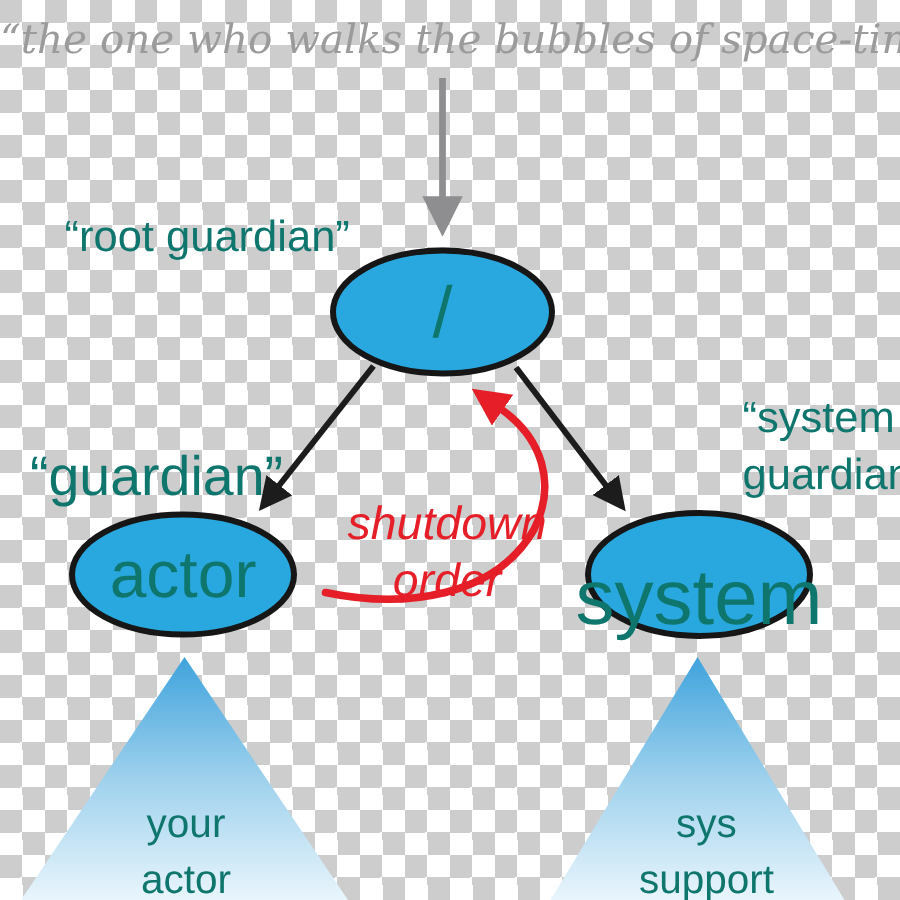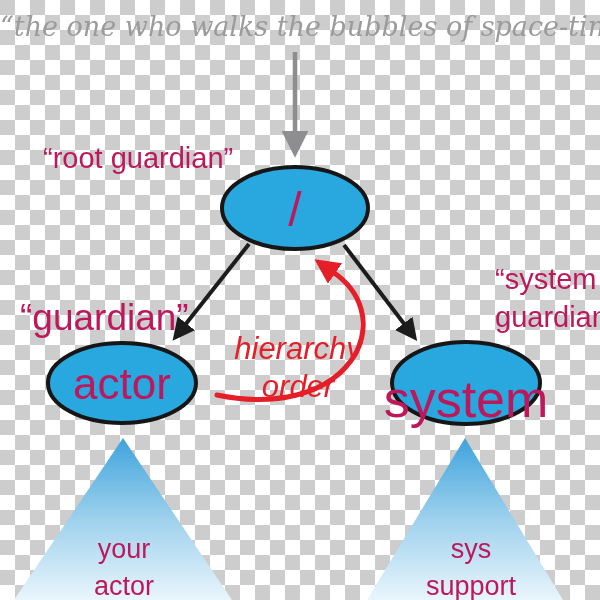--- a/index.html
+++ b/index.html
@@ -12,21 +12,21 @@
   }
   .stage { position:absolute; inset:0; width:600px; height:600px; }
   svg.diagram { position:absolute; left:0; top:0; }
   .quote {
     position:absolute; left:0; top:11px; width:600px;
     text-align:center; white-space:nowrap;
     font-family:"DejaVu Serif", serif; font-style:italic;
     font-size:27px; color:#9b9b9b; letter-spacing:0px;
   }
   .lbl {
-    position:absolute; color:#be185d; white-space:pre-line;
+    position:absolute; color:#0f766e; white-space:pre-line;
     font-family:"Liberation Sans", sans-serif;
   }
   .root-annotation   { left:43px;  top:142px; font-size:29px; }
   .guardian-annotation { left:20px; top:297px; font-size:37px; }
   .system-annotation { left:474px; top:260px; font-size:29px; line-height:38px;margin-left:21px; }
   .node-label { transform:translate(-50%,-50%); white-space:nowrap; }
   .root-label   { left:295px; top:209px; font-size:48px; }
   .user-label   { left:122px; top:384px; font-size:44px; }
   .system-label { left:466px; top:360px; font-size:52px;margin-top:39px; }
   .shutdown-label {
@@ -81,21 +81,21 @@
 
   <div class="lbl root-annotation">“root guardian”</div>
   <div class="lbl guardian-annotation">“guardian”</div>
   <div class="lbl system-annotation">“system
 guardian”</div>
 
   <div class="lbl node-label root-label">/</div>
   <div class="lbl node-label user-label">actor</div>
   <div class="lbl node-label system-label">system</div>
 
-  <div class="lbl shutdown-label">hierarchy
+  <div class="lbl shutdown-label">shutdown
 order</div>
 
   <div class="lbl tri-label left-tri-label">your
 actor
 hierarchy</div>
   <div class="lbl tri-label right-tri-label">sys
 support
 hierarchy</div>
 
 </div>

